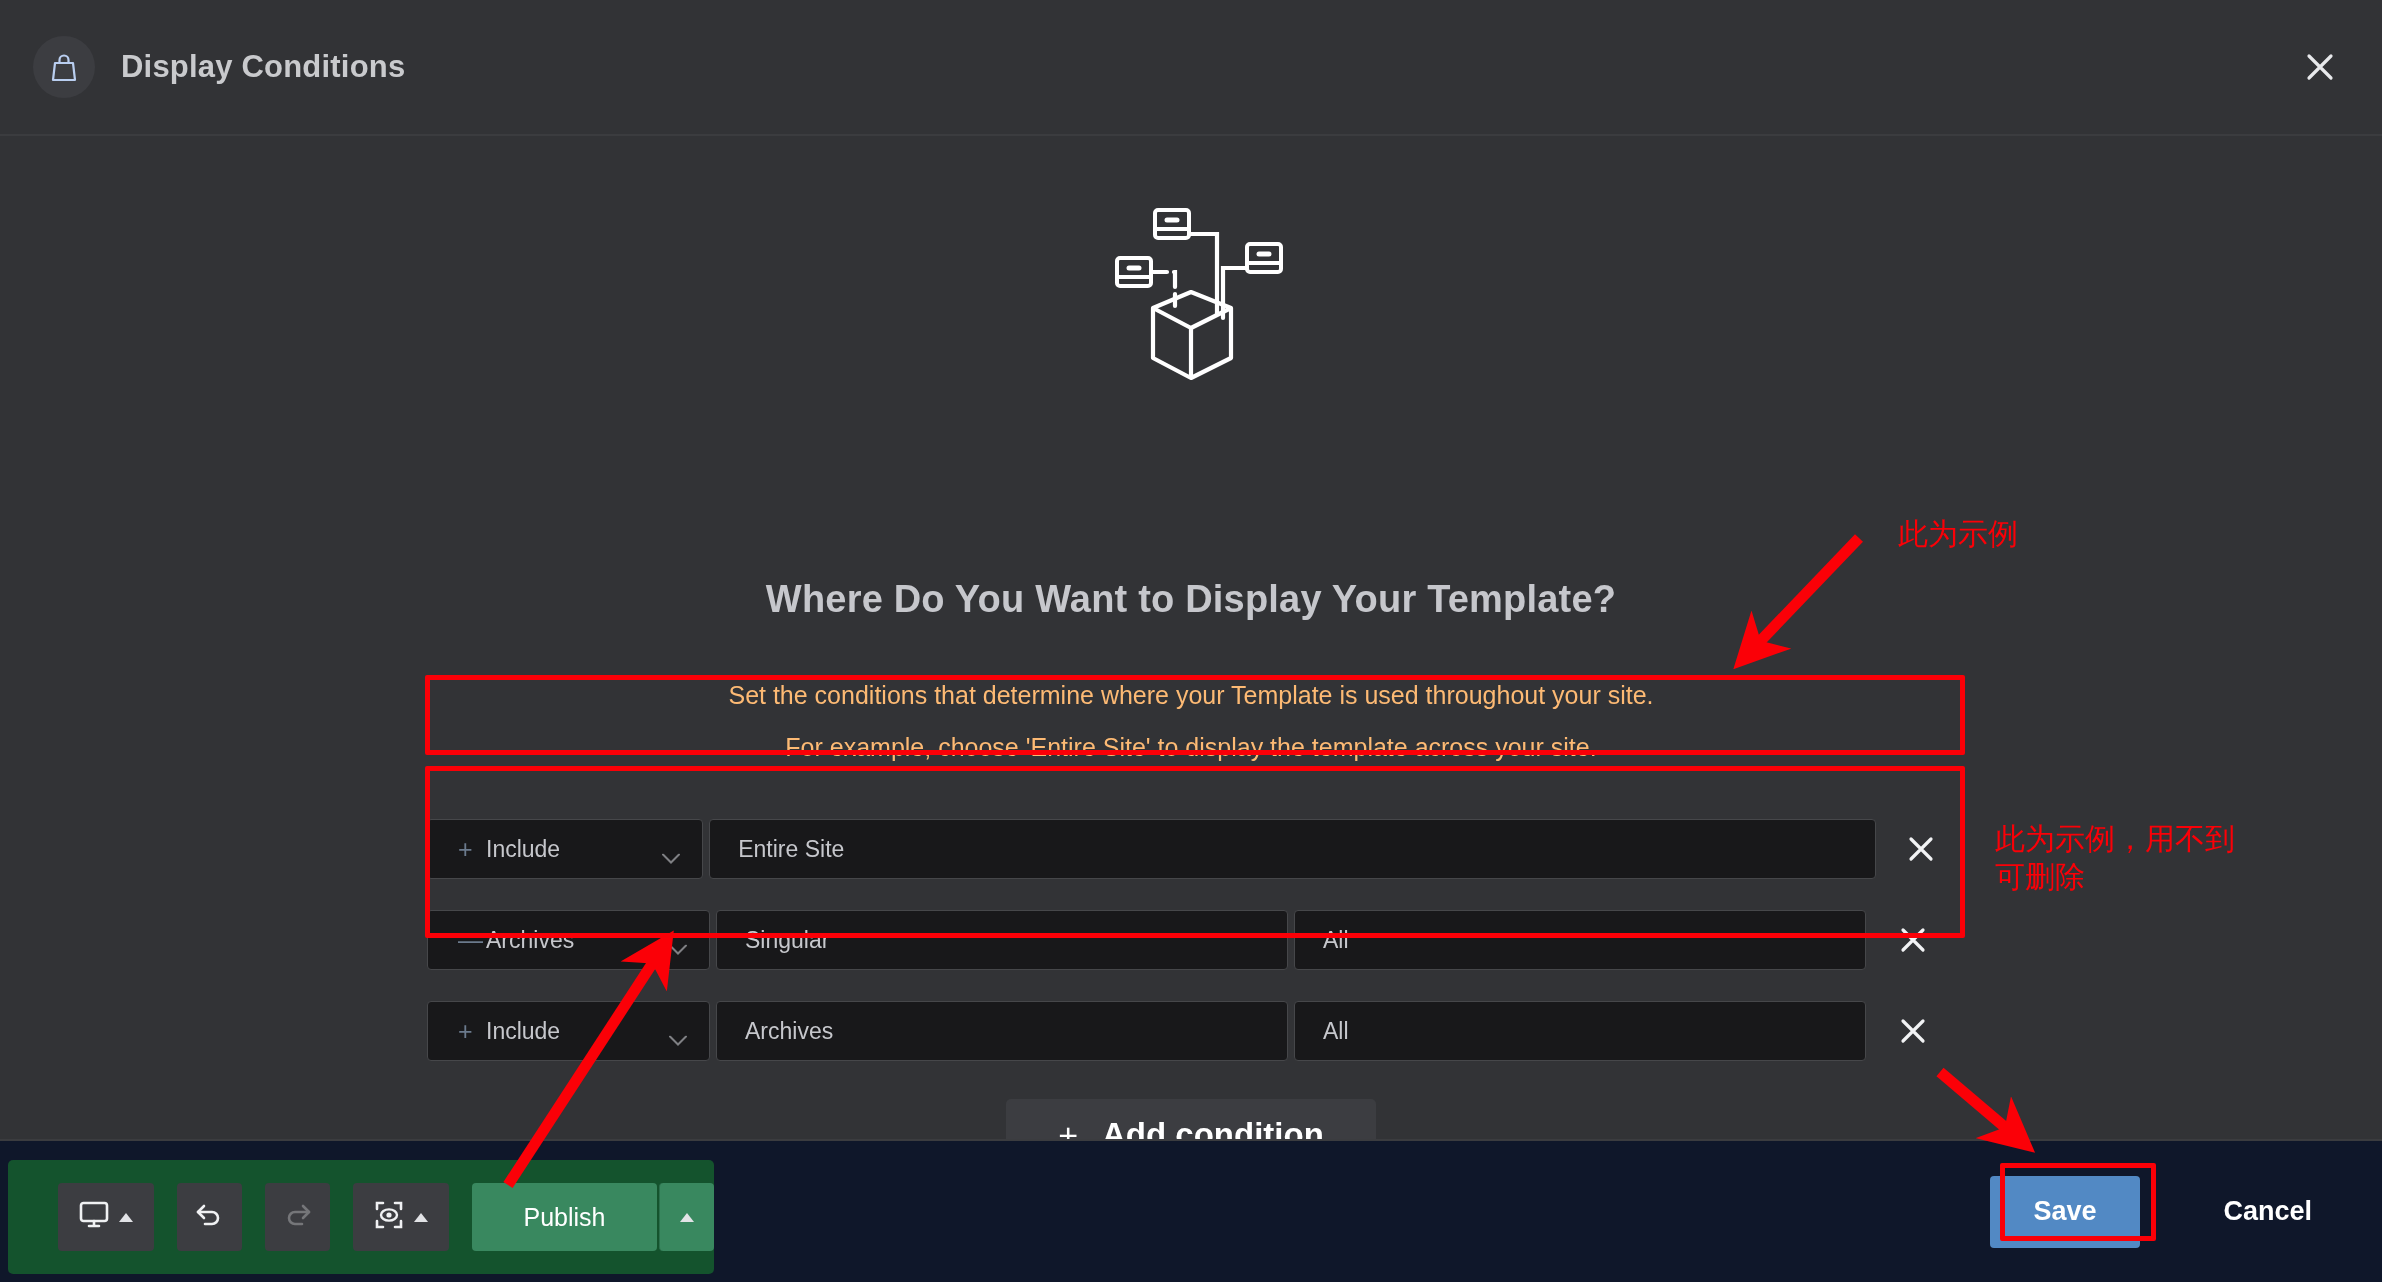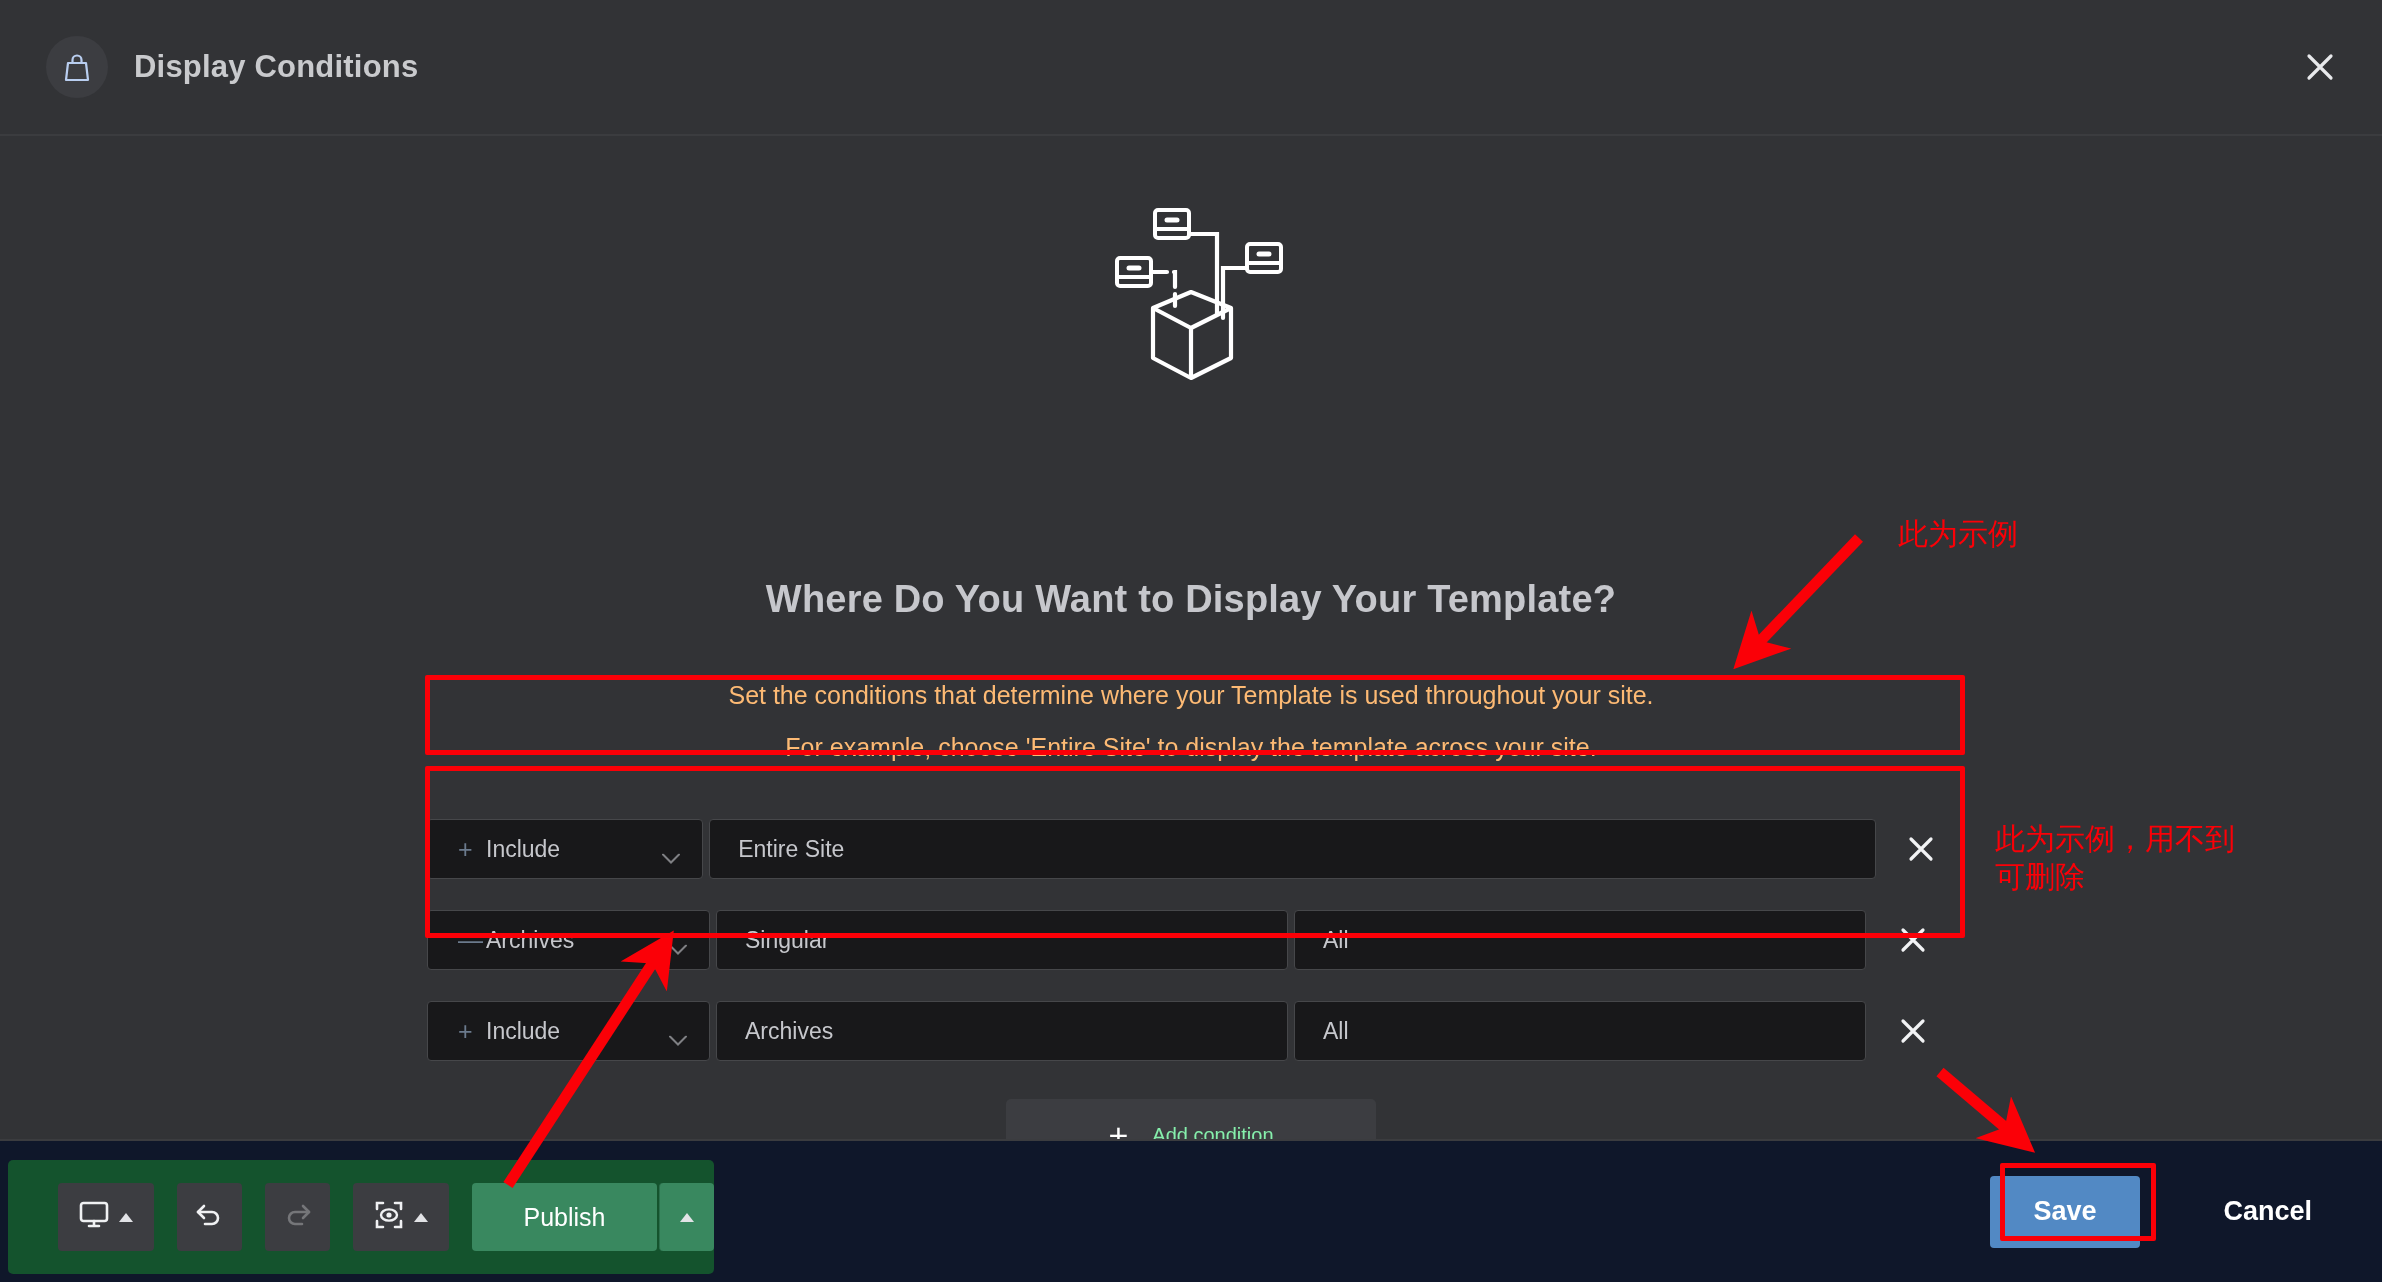--- a/index.html
+++ b/index.html
@@ -10,21 +10,21 @@
     overflow: hidden;
   }
   #root { position: relative; width: 2382px; height: 1282px; }
 
   
   .header {
     position: absolute; top: 0; left: 0;
     width: 2382px; height: 136px;
     background: #323336;
     border-bottom: 2px solid #3b3c3f;
-    display: flex; align-items: center; padding-left: 13px;
+    display: flex; align-items: center;
   }
   .header-icon-wrap {
     margin-left: 33px;
     width: 62px; height: 62px; border-radius: 50%;
     background: #3c3d41;
     display: flex; align-items: center; justify-content: center;
     flex: 0 0 auto;
   }
   .header-title {
     margin-left: 26px;
@@ -94,21 +94,21 @@
 
   
   .add-cond {
     position: absolute; left: 1006px; top: 963px;
     width: 370px; height: 72px;
     background: #3c3d41; border-radius: 5px;
     display: flex; align-items: center; justify-content: center;
     gap: 24px; cursor: pointer;
   }
   .add-cond .plus { font-size: 34px; color: #ffffff; line-height: 1; font-weight: 300; }
-  .add-cond .lbl { font-size: 20px; color: #86efac; font-weight: normal; }
+  .add-cond .lbl { font-size: 33px; color: #ffffff; font-weight: bold; }
 
   
   .footer {
     position: absolute; left: 0; top: 1139px;
     width: 2382px; height: 143px;
     background: #0f172a; border-top: 2px solid #3b3c3f;
   }
   .save-btn {
     position: absolute; right: 242px; top: 50%; transform: translateY(-50%);
     width: 150px; height: 72px;

